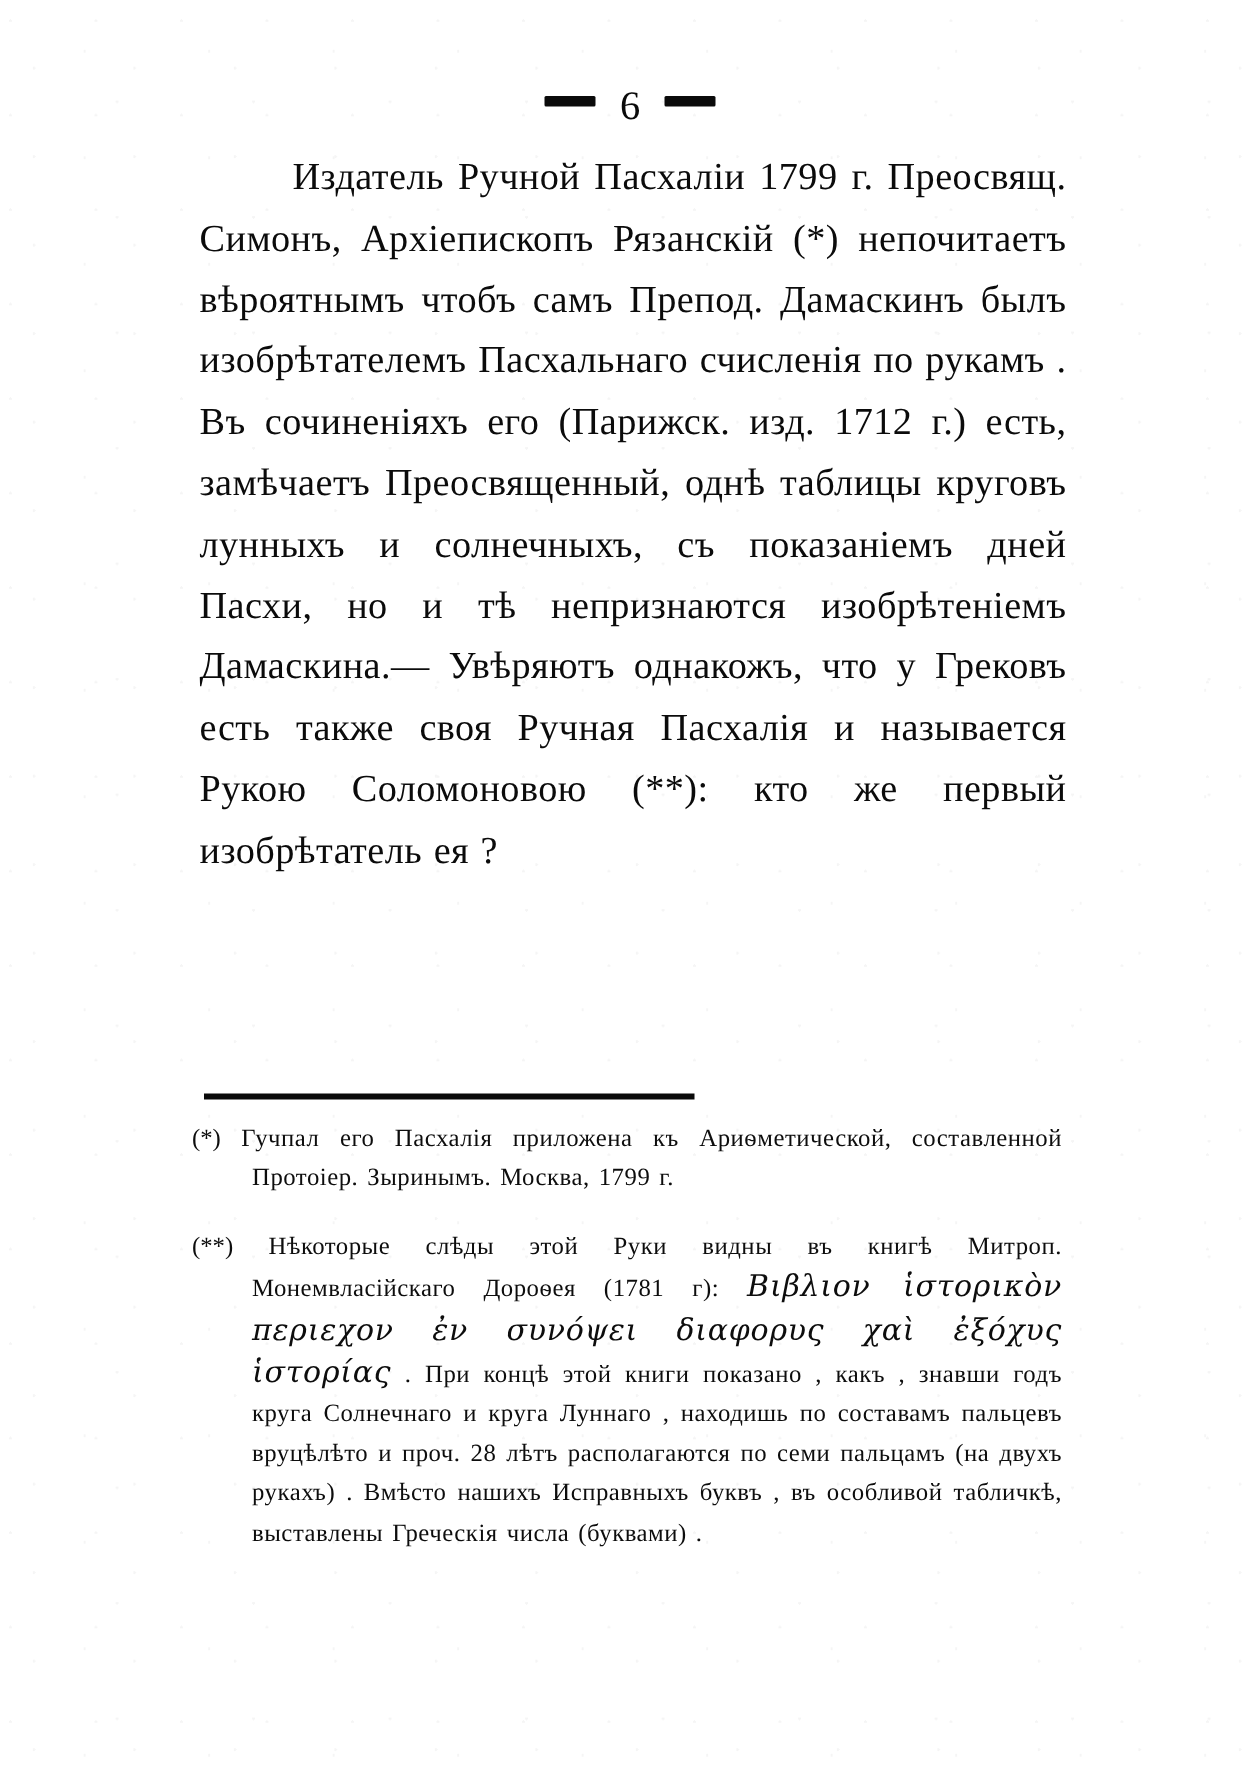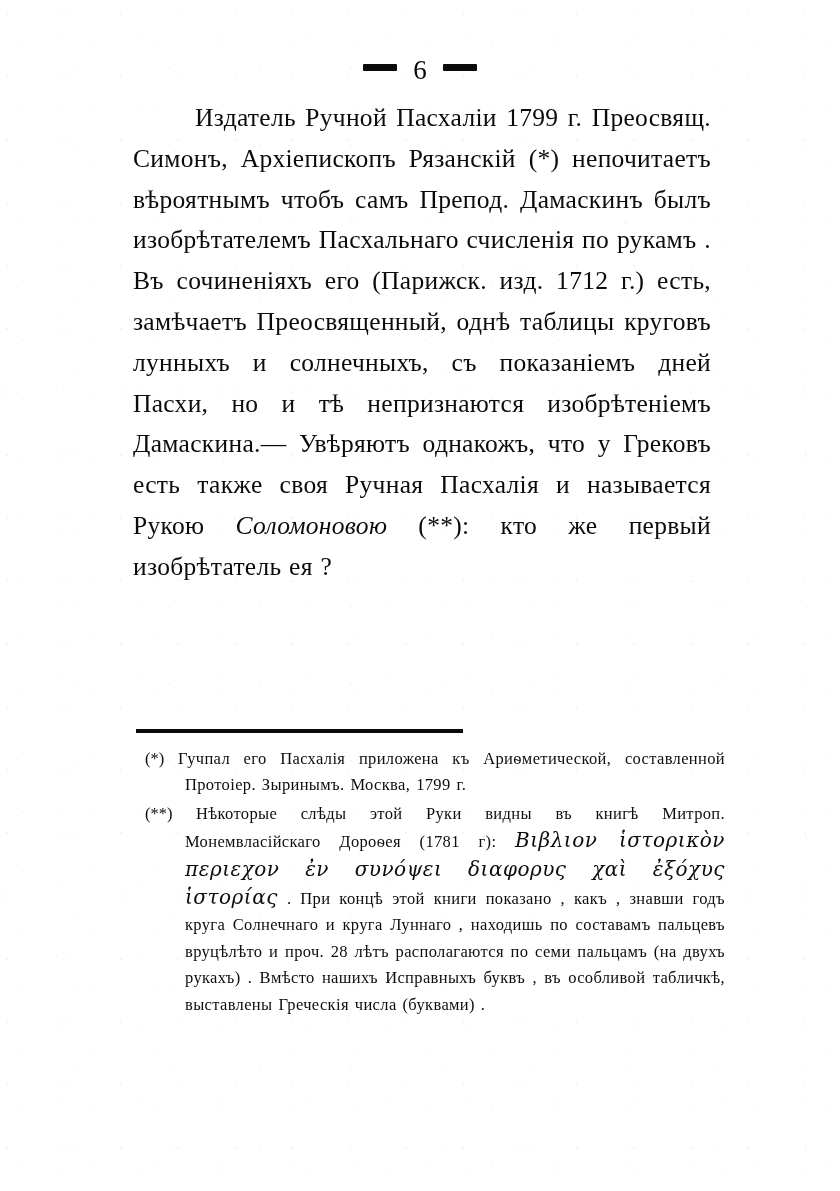--- a/index.html
+++ b/index.html
@@ -68,55 +68,54 @@
     font-weight: 500;
     -webkit-font-smoothing: none;
   }
   p.body-par + p.body-par {
     margin-top: 14px;
   }
   p.indent {
     text-indent: 62px;
   }
   .ital {
-    font-style: italic;
   }
 
   
   #fn-rule {
     position: absolute;
     left: 136px;
     top: 729px;
     width: 327px;
     height: 4px;
     background: #0a0a0a;
   }
 
   
   #footnotes {
     position: absolute;
-    left: 145px;
+    left: 128px;
     top: 746px;
     width: 580px;
   }
   .fn {
     font-family: "Liberation Serif", serif;
     font-size: 16.5px;
     line-height: 26.4px;
     color: #0d0d0d;
     text-align: justify;
     text-align-last: left;
     letter-spacing: 0.35px;
     word-spacing: 1.5px;
     margin: 0;
     padding-left: 40px;
     text-indent: -40px;
   }
   .fn + .fn {
-    margin-top: 2px;
+    margin-top: 19px;
   }
   .fn .marker {
     letter-spacing: 0;
   }
   .greek {
     font-family: "DejaVu Serif", serif;
     font-style: italic;
     font-size: 20px;
     letter-spacing: 0.5px;
     word-spacing: 2px;

